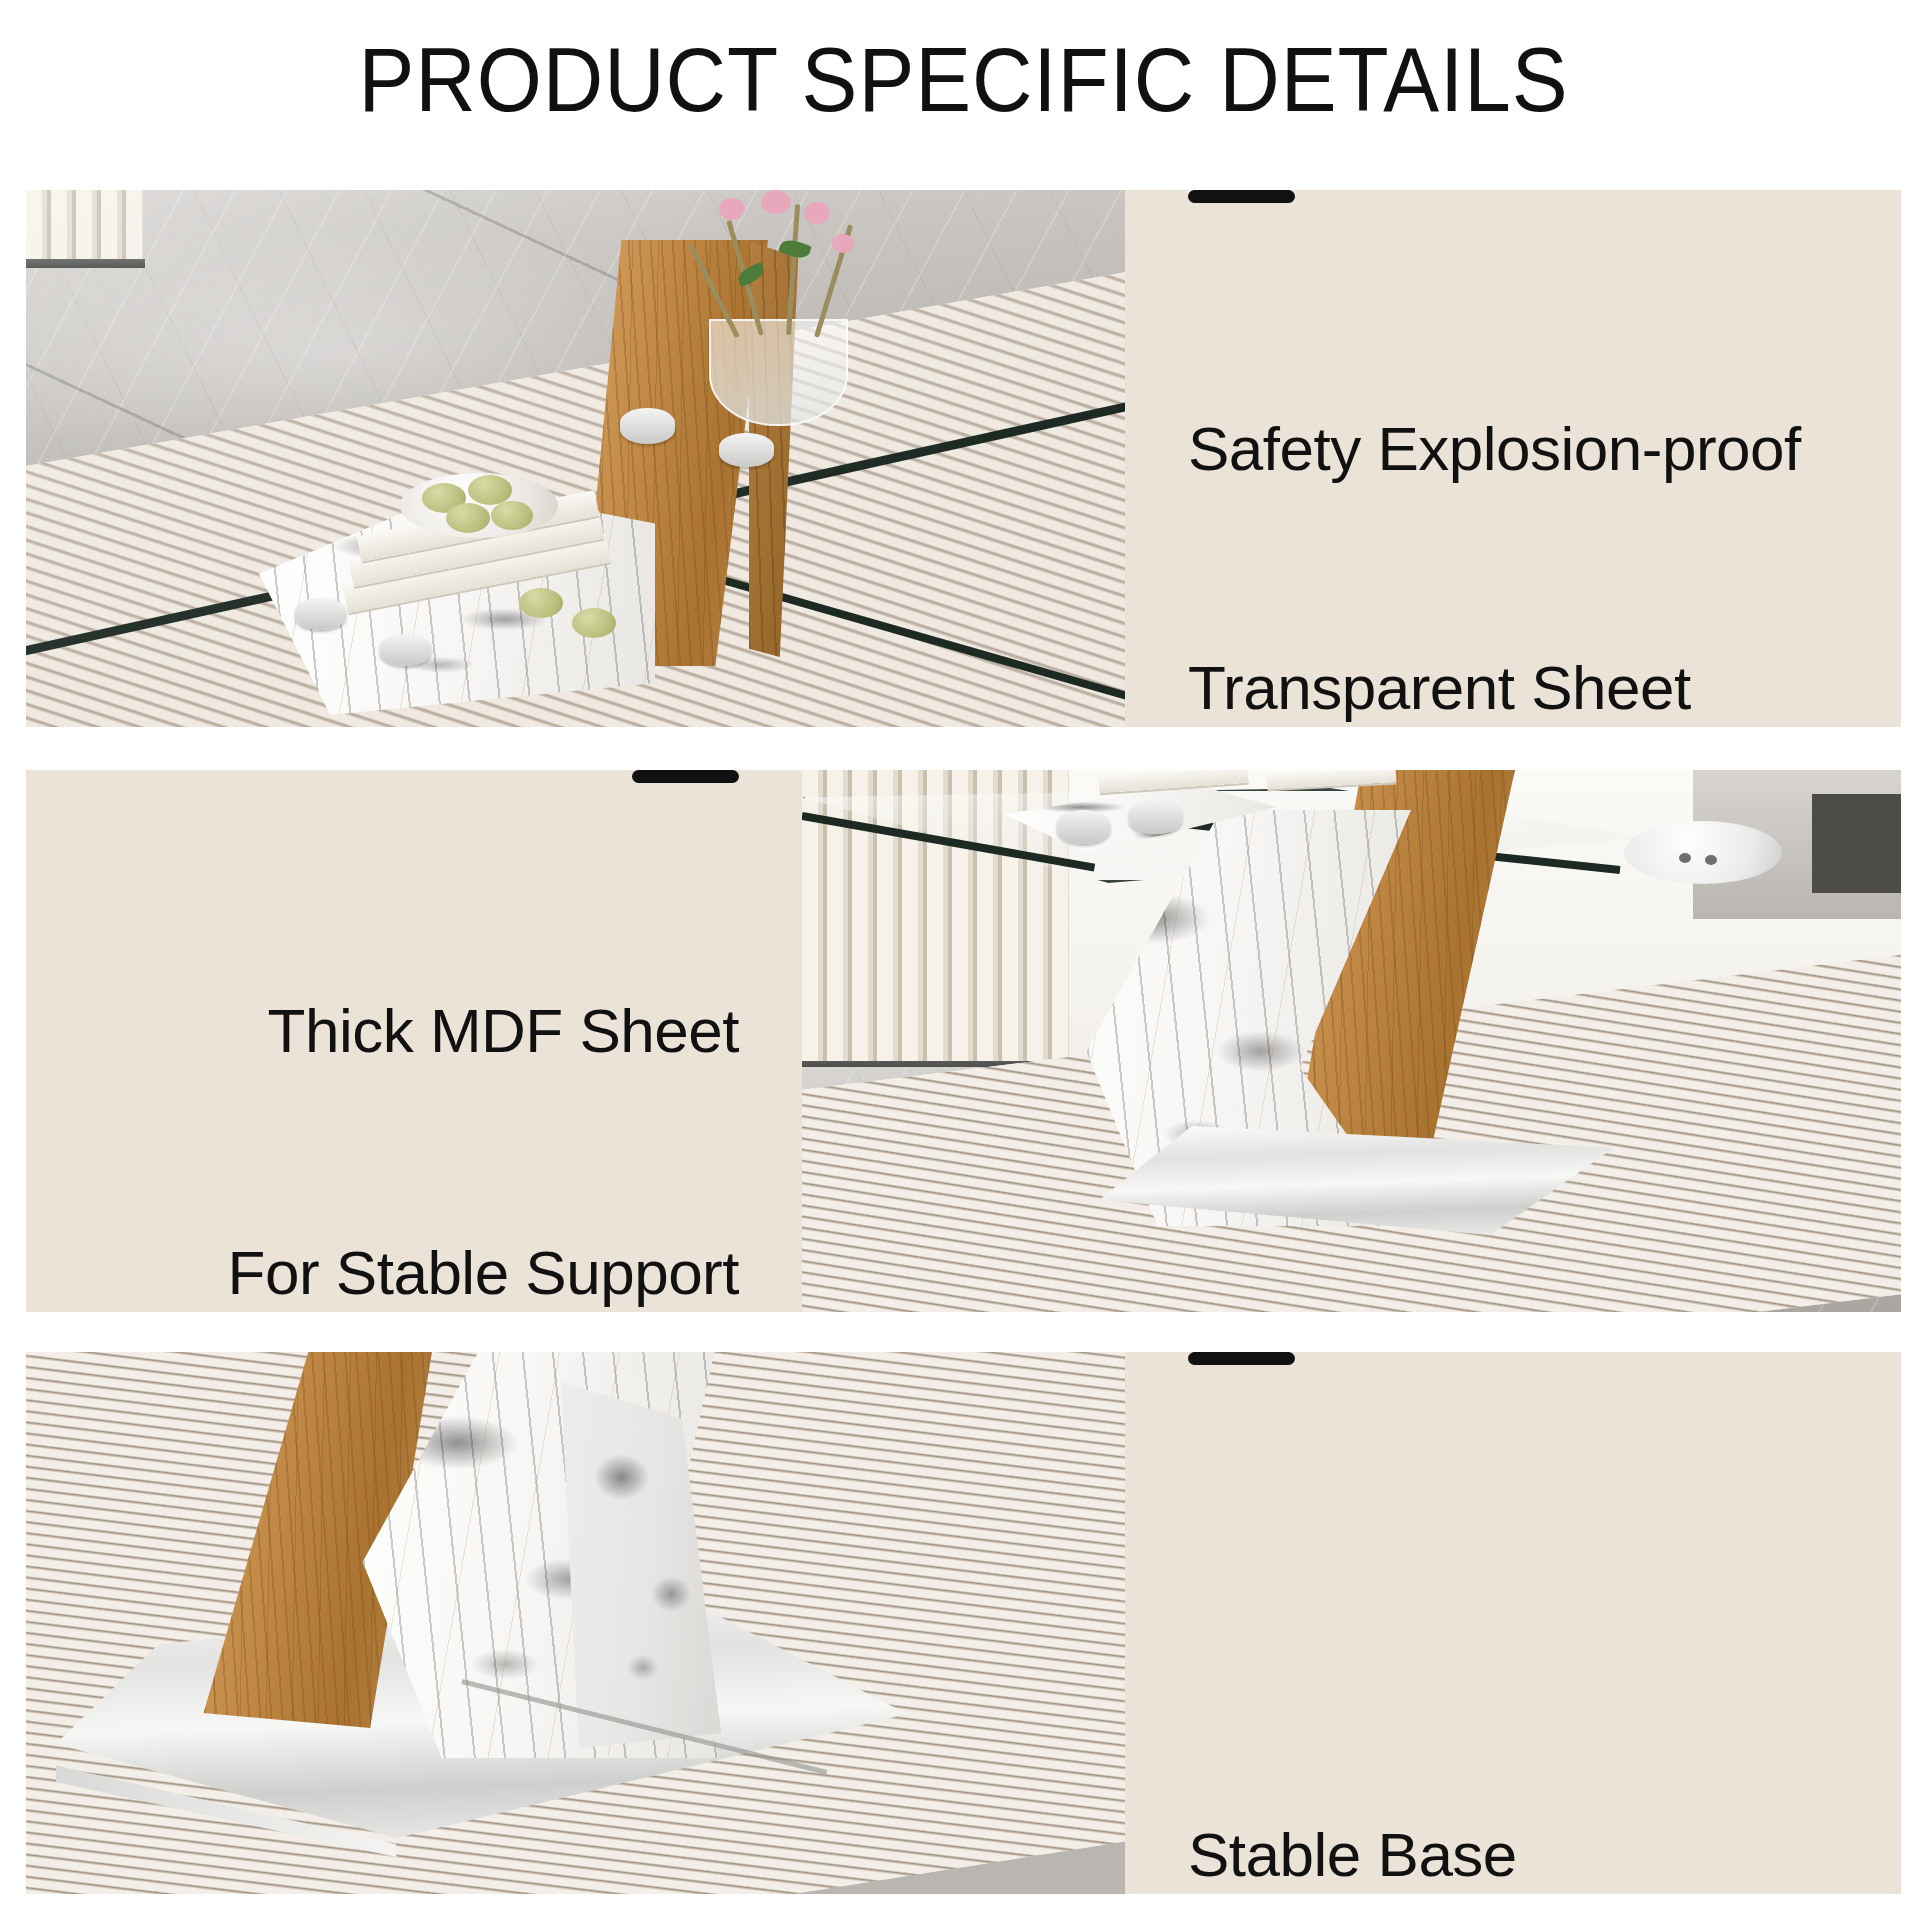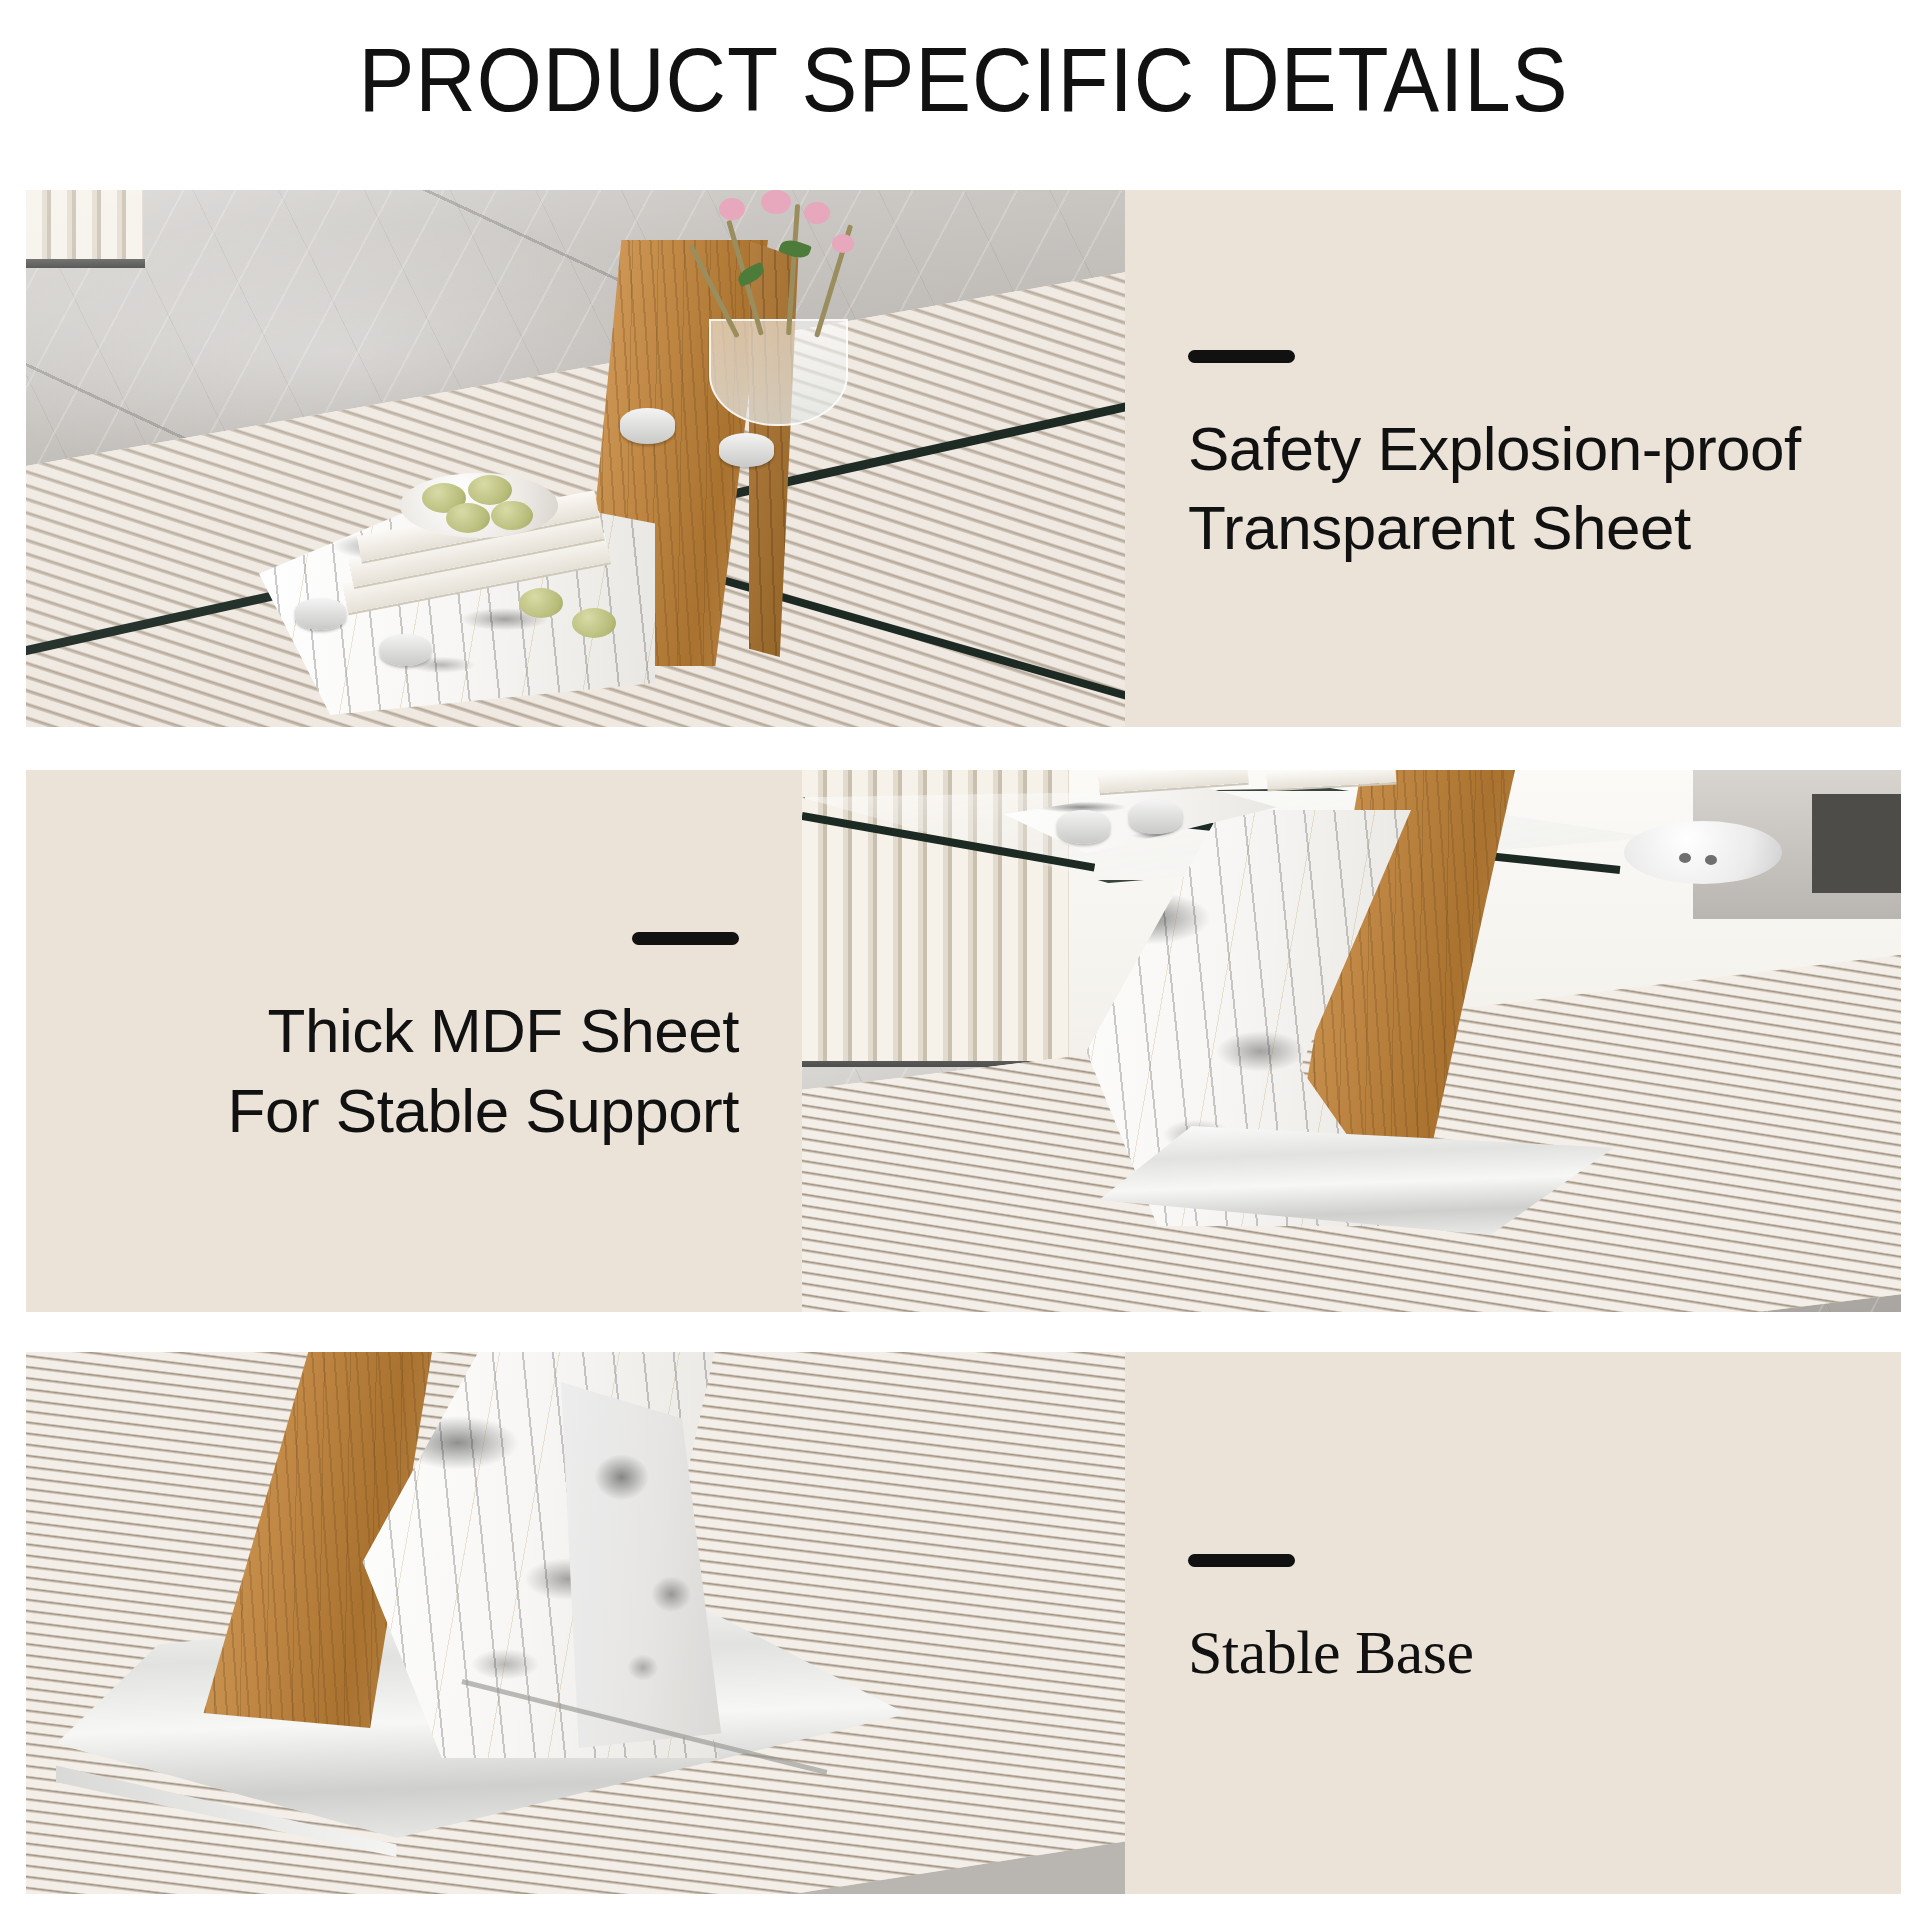--- a/index.html
+++ b/index.html
@@ -61,21 +61,21 @@
     height:100%;
     overflow:hidden;
     background:#b9b5b1;
   }
   .caption{
     flex:1 1 auto;
     height:100%;
     background:#ebe3d8;
     display:flex;
     flex-direction:column;
-    justify-content:center;
+    justify-content:space-between;
     padding:0 63px;
   }
   .panel.img-right .caption{ align-items:flex-end; text-align:right; }
   .panel.img-left  .caption{ align-items:flex-start; text-align:left; }
 
   .rule{
     width:107px; height:13px;
     border-radius:7px;
     background:#111111;
     margin-bottom:46px;
@@ -348,21 +348,21 @@
       <div class="book" style="position:absolute;left:465px;top:0px;width:129px;height:16px;transform:rotate(-3deg);"></div>
     </div>
 
     <div class="caption" style="background: rgb(235, 227, 216);">
       <div class="rule" style="background: rgb(17, 17, 17);"></div>
       <div class="cap-line" style="color: rgb(17, 17, 17);">Thick MDF Sheet</div>
       <div class="cap-line" style="color: rgb(17, 17, 17);">For Stable Support</div>
     </div>
   </div>
 
-  <div class="panel img-left" id="panel-3" style="background: rgb(235, 227, 216); font-family: Liberation Serif, serif;">
+  <div class="panel img-left" id="panel-3" style="background: rgb(235, 227, 216);">
 
     <div class="photo">
 
       <div class="layer rug fine" style="left:-119px;top:-79px;width:1485px;height:752px;
                   transform:rotate(-9deg);transform-origin:left top;"></div>
 
       <div class="layer chrome" style="left:30px;top:238px;width:851px;height:248px;
                   clip-path:polygon(12% 22%, 72% 0%, 100% 50%, 40% 100%, 0% 62%);"></div>
       <div class="layer chrome side" style="left:30px;top:297px;width:851px;height:208px;
                   clip-path:polygon(0% 56%, 40% 94%, 40% 100%, 0% 64%);"></div>

